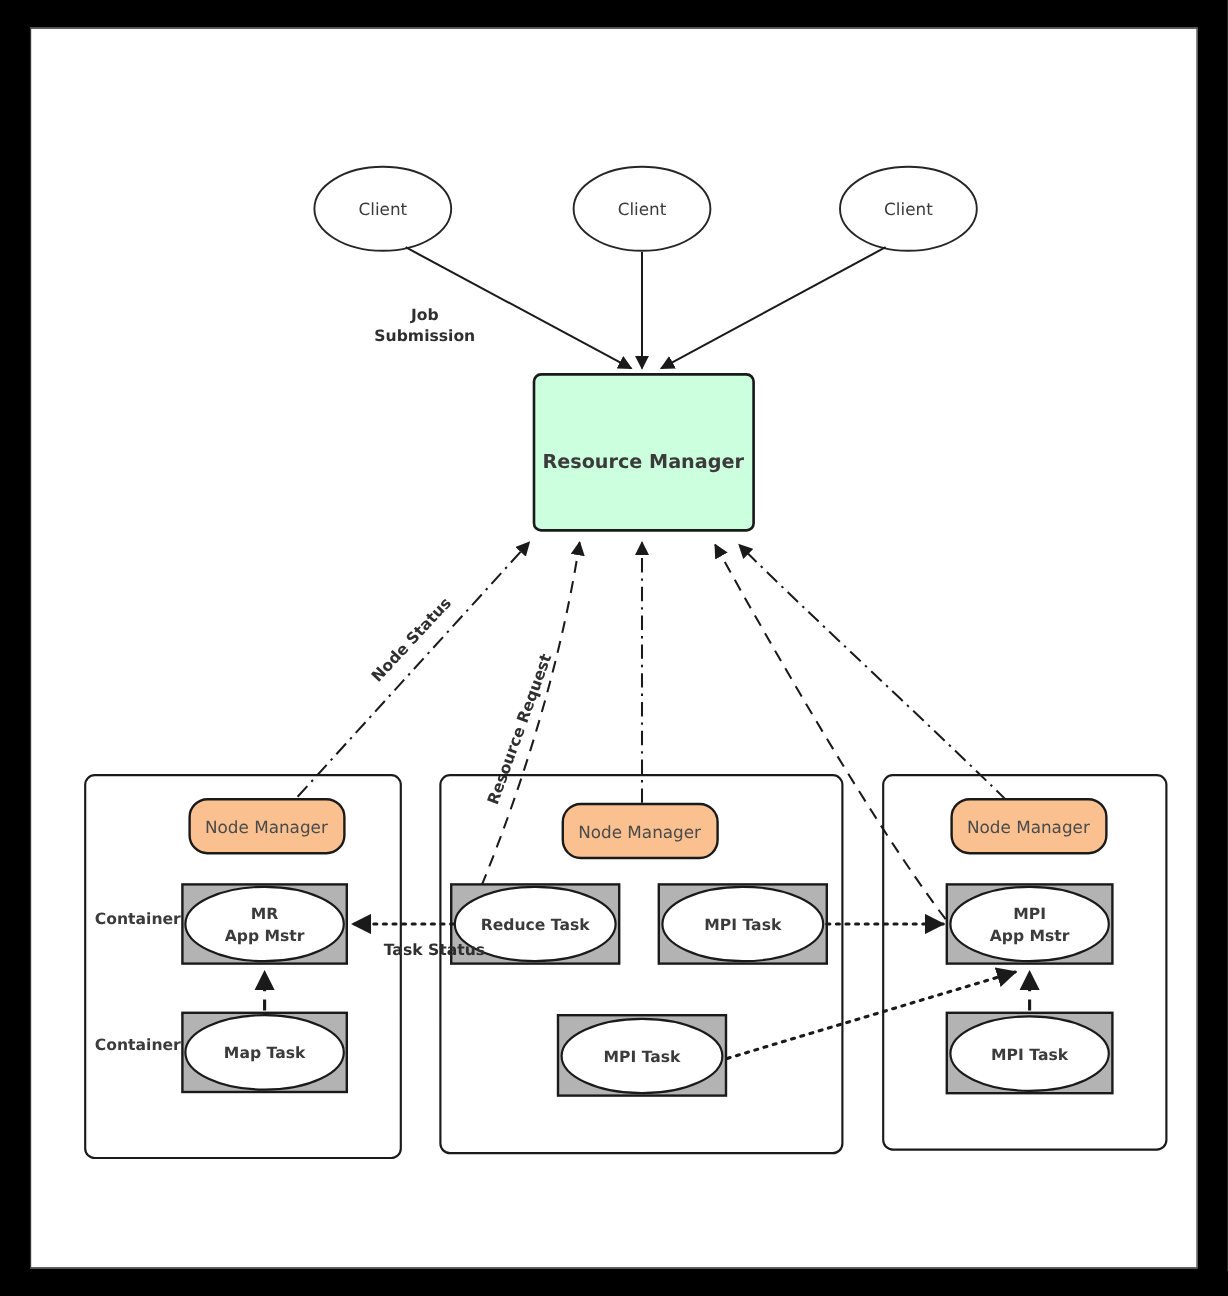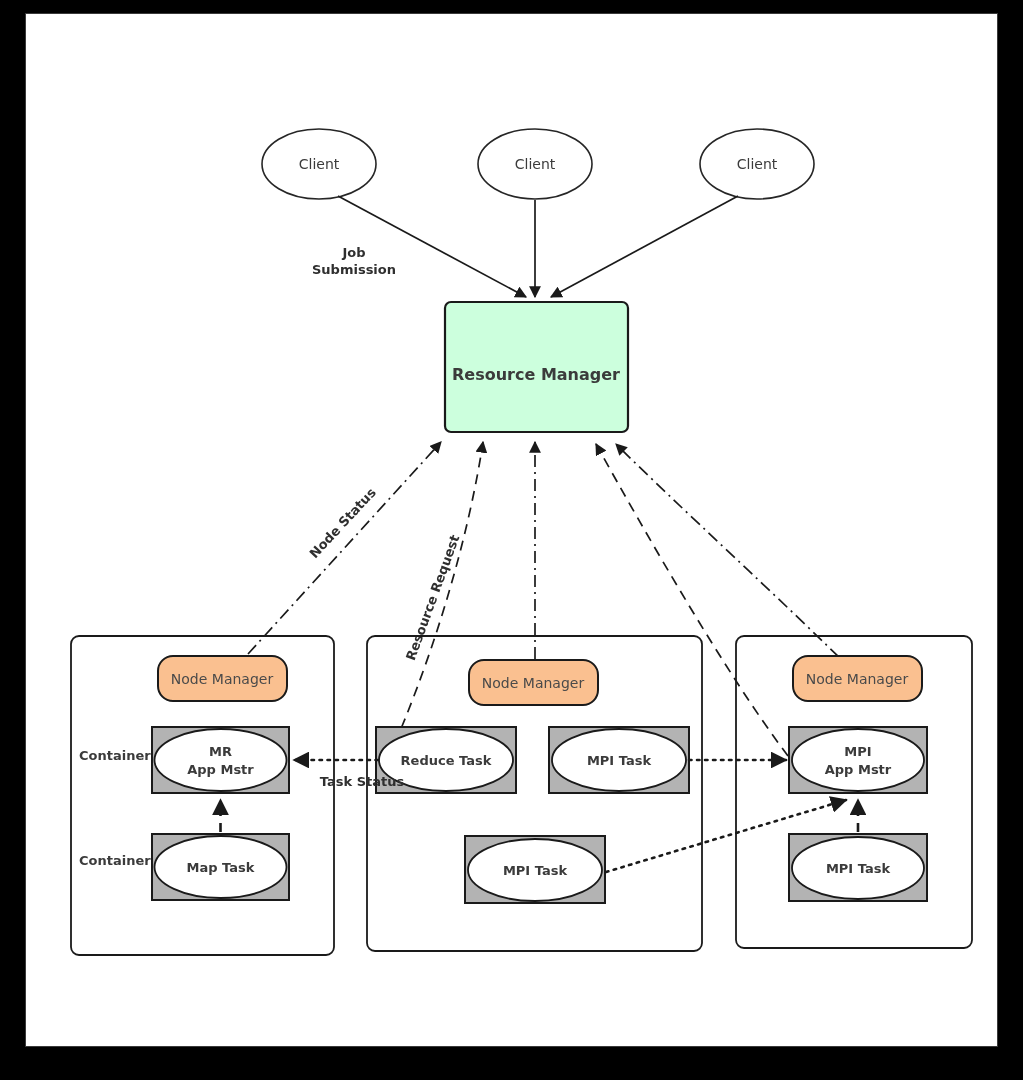--- a/index.html
+++ b/index.html
@@ -1,17 +1,17 @@
 <!DOCTYPE html>
 <html><head>
 <meta charset="utf-8">
 <style>
   html,body{margin:0;padding:0;background:#000;}
   body{width:1023px;height:1080px;overflow:hidden;font-family:"DejaVu Sans",sans-serif;}
-  #canvas{position:absolute;left:25px;top:13px;width:973px;height:1034px;background:#ffffff;border:1px solid #3a3a3a;box-sizing:border-box;}
+  #canvas{position:absolute;left:25px;top:23px;width:973px;height:1034px;background:#ffffff;border:1px solid #3a3a3a;box-sizing:border-box;}
   svg{position:absolute;left:0;top:0;}
   .lbl{font-family:"DejaVu Sans",sans-serif;font-weight:bold;fill:#3b3b3b;font-size:13px;}
   .node-txt{font-family:"DejaVu Sans",sans-serif;fill:#3b3b3b;font-size:14px;}
   .nm-txt{font-family:"DejaVu Sans",sans-serif;fill:#4a4a4a;font-size:14px;}
   .edge-lbl{font-family:"DejaVu Sans",sans-serif;font-weight:bold;fill:#2f2f2f;font-size:13px;}
 </style>
 </head>
 <body>
 
 <div id="canvas">

